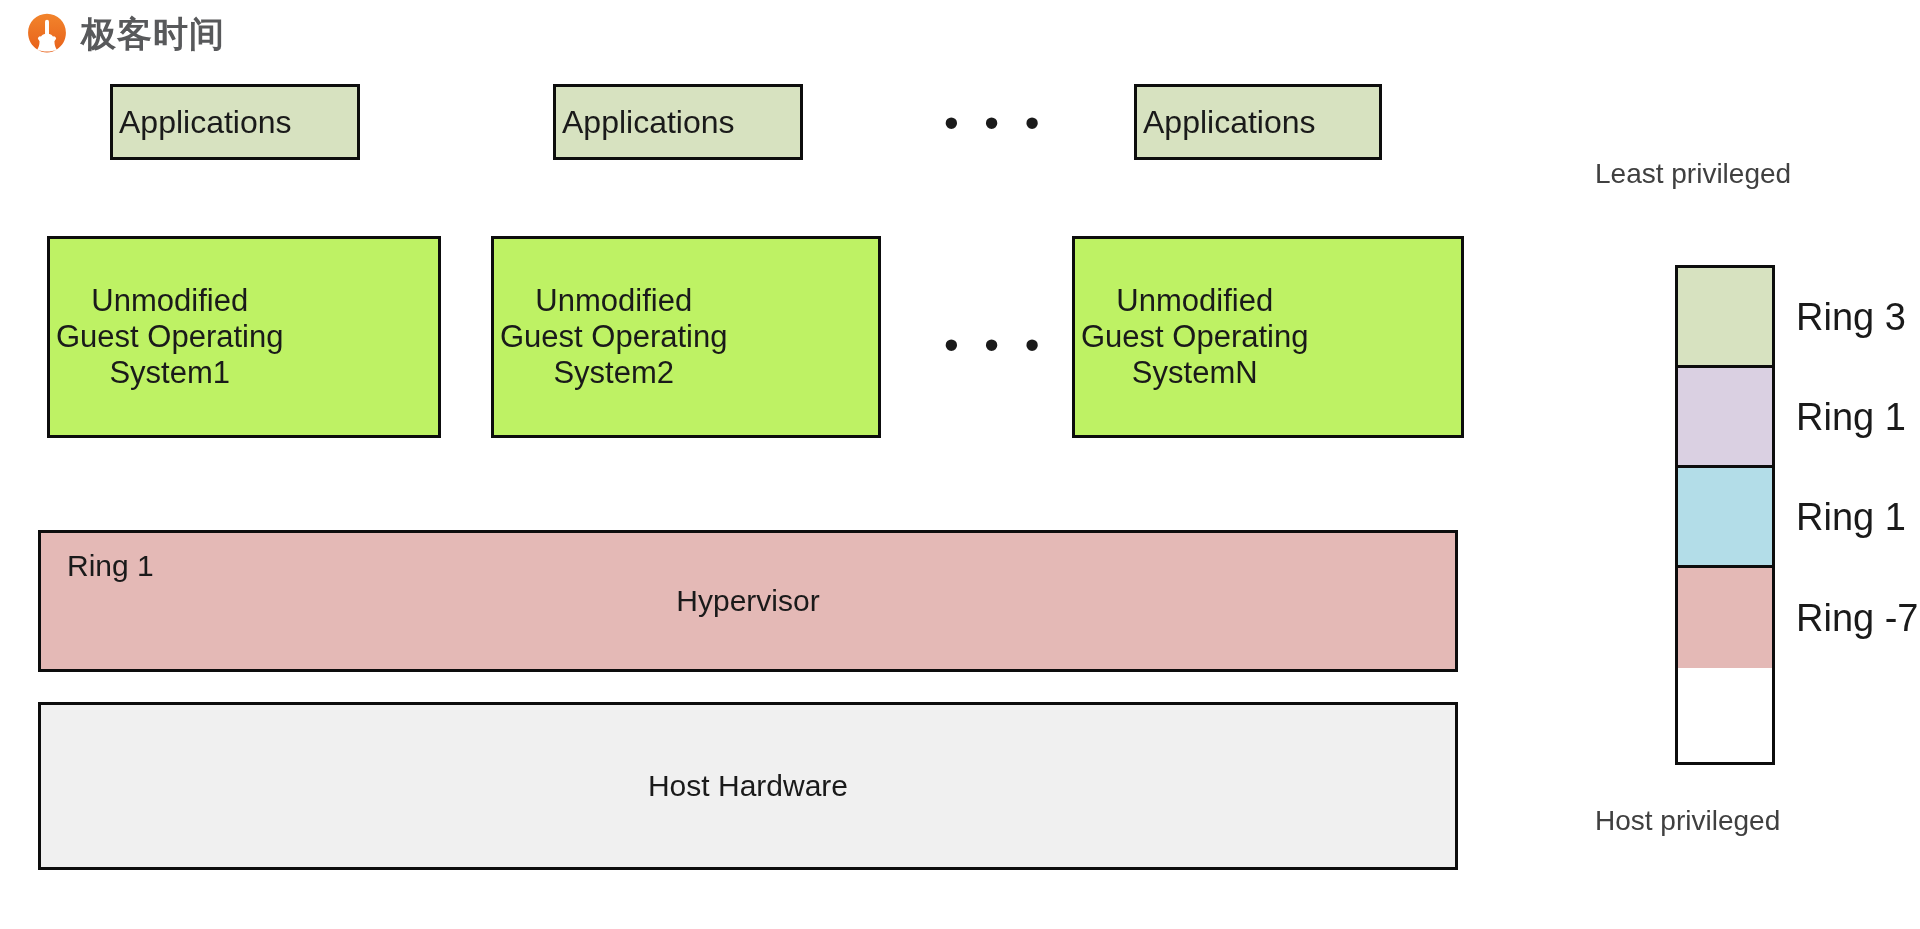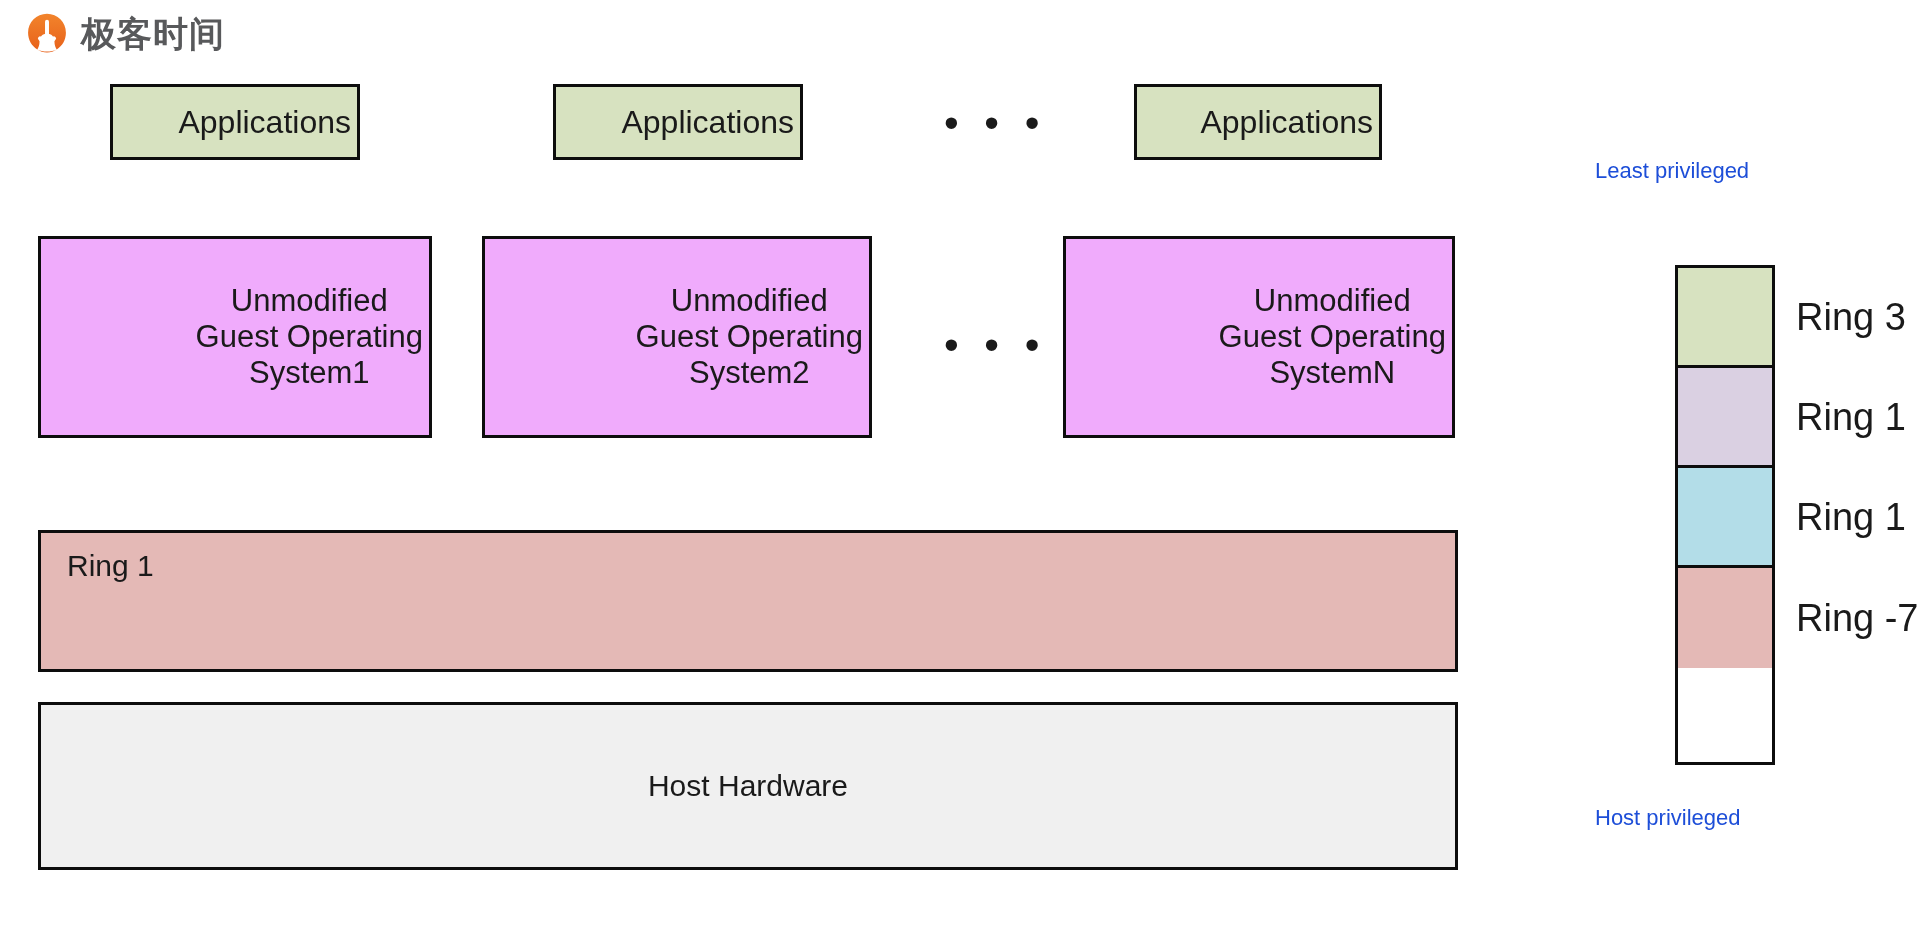--- a/index.html
+++ b/index.html
@@ -48,36 +48,36 @@
     line-height: 1;
     white-space: nowrap;
   }
 
   
   .dbox {
     position: absolute;
     border: 3px solid #0d0d0d;
     display: flex;
     align-items: center;
-    justify-content: flex-end;
+    justify-content: flex-start;
     text-align: center;
     background: #ffffff;
   }
   .dbox .txt {
     font-size: 31px;
     line-height: 1.14;
     color: #1a1a1a;
     white-space: pre-line;
     padding: 0 6px;
   }
 
   .app-box { background: #d7e2c0; }
   .app-box .txt { font-size: 32px; }
 
-  .os-box { background: #f0abfc; }
+  .os-box { background: #bef264; margin-left: 9px; }
   .os-box .txt { font-size: 31px; line-height: 1.16; }
 
   
   .ellipsis {
     position: absolute;
     font-size: 42px;
     letter-spacing: 7px;
     color: #1a1a1a;
     line-height: 1;
     white-space: nowrap;
@@ -105,22 +105,22 @@
     position: absolute;
     left: 26px;
     top: 16px;
     font-size: 30px;
     color: #1a1a1a;
   }
 
   
   #legend-top, #legend-bottom {
     position: absolute;
-    font-size: 22px;
-    color: #1d4ed8;
+    font-size: 28px;
+    color: #404040;
     white-space: nowrap;
   }
   #legend-top    { left: 1595px; top: 158px; }
   #legend-bottom { left: 1595px; top: 805px; }
 
   #legend-stack {
     position: absolute;
     left: 1675px;
     top: 265px;
     width: 100px;
@@ -197,20 +197,21 @@
   <div class="ellipsis" style="left:944px; top:324px;">• • •</div>
 
   <div class="dbox os-box" style="left:1063px; top:236px; width:392px; height:202px;">
     <span class="txt">Unmodified
 Guest Operating
 SystemN</span>
   </div>
 
   <div class="bar" id="hypervisor-bar" style="left:38px; top:530px; width:1420px; height:142px;">
     <span class="bar-corner">Ring 1</span>
+    <span class="bar-center">Hypervisor</span>
   </div>
 
   <div class="bar" id="hardware-bar" style="left:38px; top:702px; width:1420px; height:168px;">
     <span class="bar-center">Host Hardware</span>
   </div>
 
   <div id="legend-top">Least privileged</div>
 
   <div id="legend-stack">
     <div class="legend-cell" style="background:#d7e2c0;">

